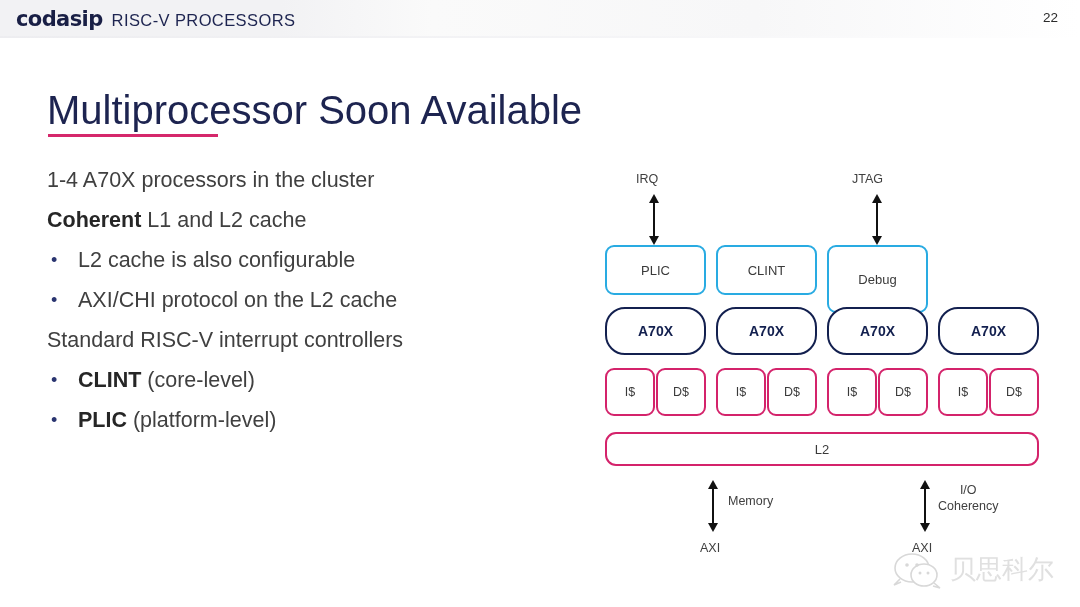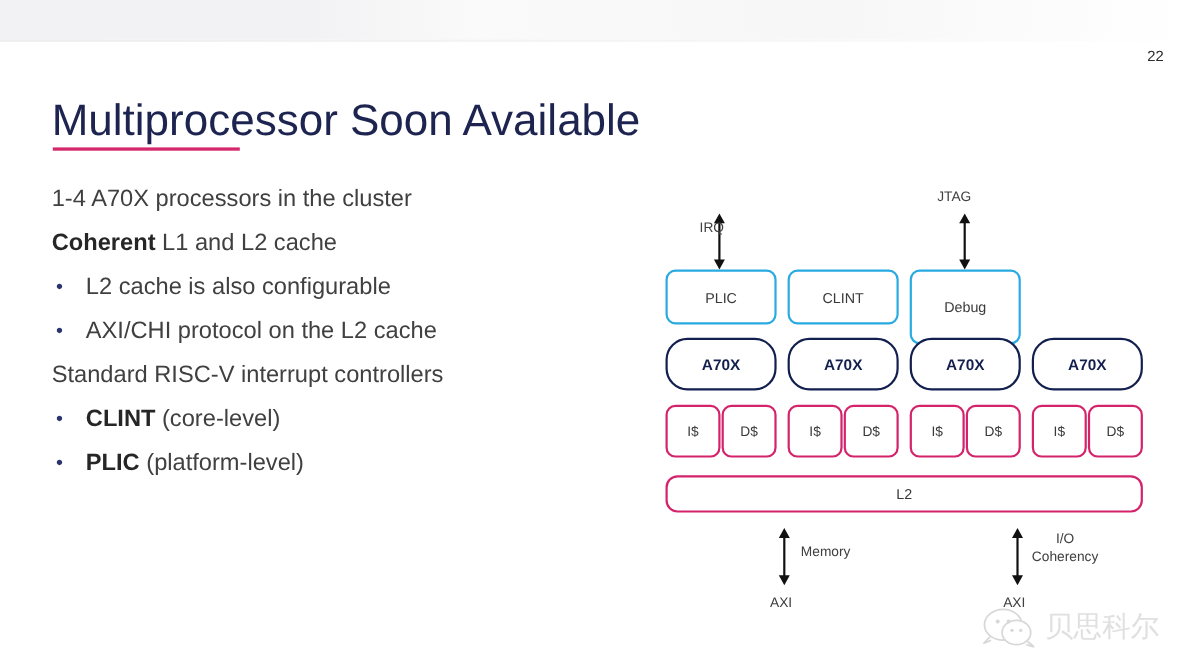--- a/index.html
+++ b/index.html
@@ -53,21 +53,20 @@
     font-size: 16.5px;
     font-weight: 400;
     letter-spacing: 0.4px;
     color: #1d2450;
   }
   #page-number {
     position: absolute;
     right: 22px; top: 10px;
     font-size: 13.5px;
     color: #2b2b2b;
-    margin-top: 33px;
   }
 
   
   #slide-title {
     position: absolute;
     left: 47px; top: 88px;
     font-size: 40px;
     font-weight: 400;
     color: #1d2450;
     letter-spacing: 0px;
@@ -158,20 +157,24 @@
     border-radius: 11px;
   }
 </style>
 </head>
 <body>
 
 <div id="slide">
 
   <div id="header-bar"></div>
   <div id="header-bar-underline"></div>
+  <div id="brand">
+    <span id="brand-logo">codasip</span>
+    <span id="brand-tagline">RISC-V PROCESSORS</span>
+  </div>
   <div id="page-number">22</div>
 
   <div id="slide-title">Multiprocessor Soon Available</div>
   <div id="title-underline"></div>
 
   <div id="body-text">
       <div class="line"><span>1-4 A70X processors in the cluster</span></div>
       <div class="line"><b>Coherent</b><span> L1 and L2 cache</span></div>
       <div class="line bulleted"><span class="bullet">•</span><span>L2 cache is also configurable</span></div>
       <div class="line bulleted"><span class="bullet">•</span><span>AXI/CHI protocol on the L2 cache</span></div>
@@ -245,21 +248,21 @@
       <div class="dbox cache" style="left: 338px; top: 208px; width: 50px; height: 48px;">
         <span>I$</span>
       </div>
       <div class="dbox cache" style="left: 389px; top: 208px; width: 50px; height: 48px;">
         <span>D$</span>
       </div>
       <div class="dbox l2" style="left: 5px; top: 272px; width: 434px; height: 34px;">
         <span>L2</span>
       </div>
       <div class="dlabel" style="left: 36px; top: 11px;">
-        <div style="line-height: 16px; margin-top: 28px;">IRQ</div>
+        <div style="line-height: 16px;">IRQ</div>
       </div>
       <div class="dlabel" style="left: 252px; top: 11px;">
         <div style="line-height: 16px;">JTAG</div>
       </div>
       <div class="dlabel" style="left: 128px; top: 333px;">
         <div style="line-height: 16px;">Memory</div>
       </div>
       <div class="dlabel" style="left: 338px; top: 322px;">
         <div style="line-height: 16px;">I/O</div>
         <div style="line-height: 16px;">Coherency</div>

